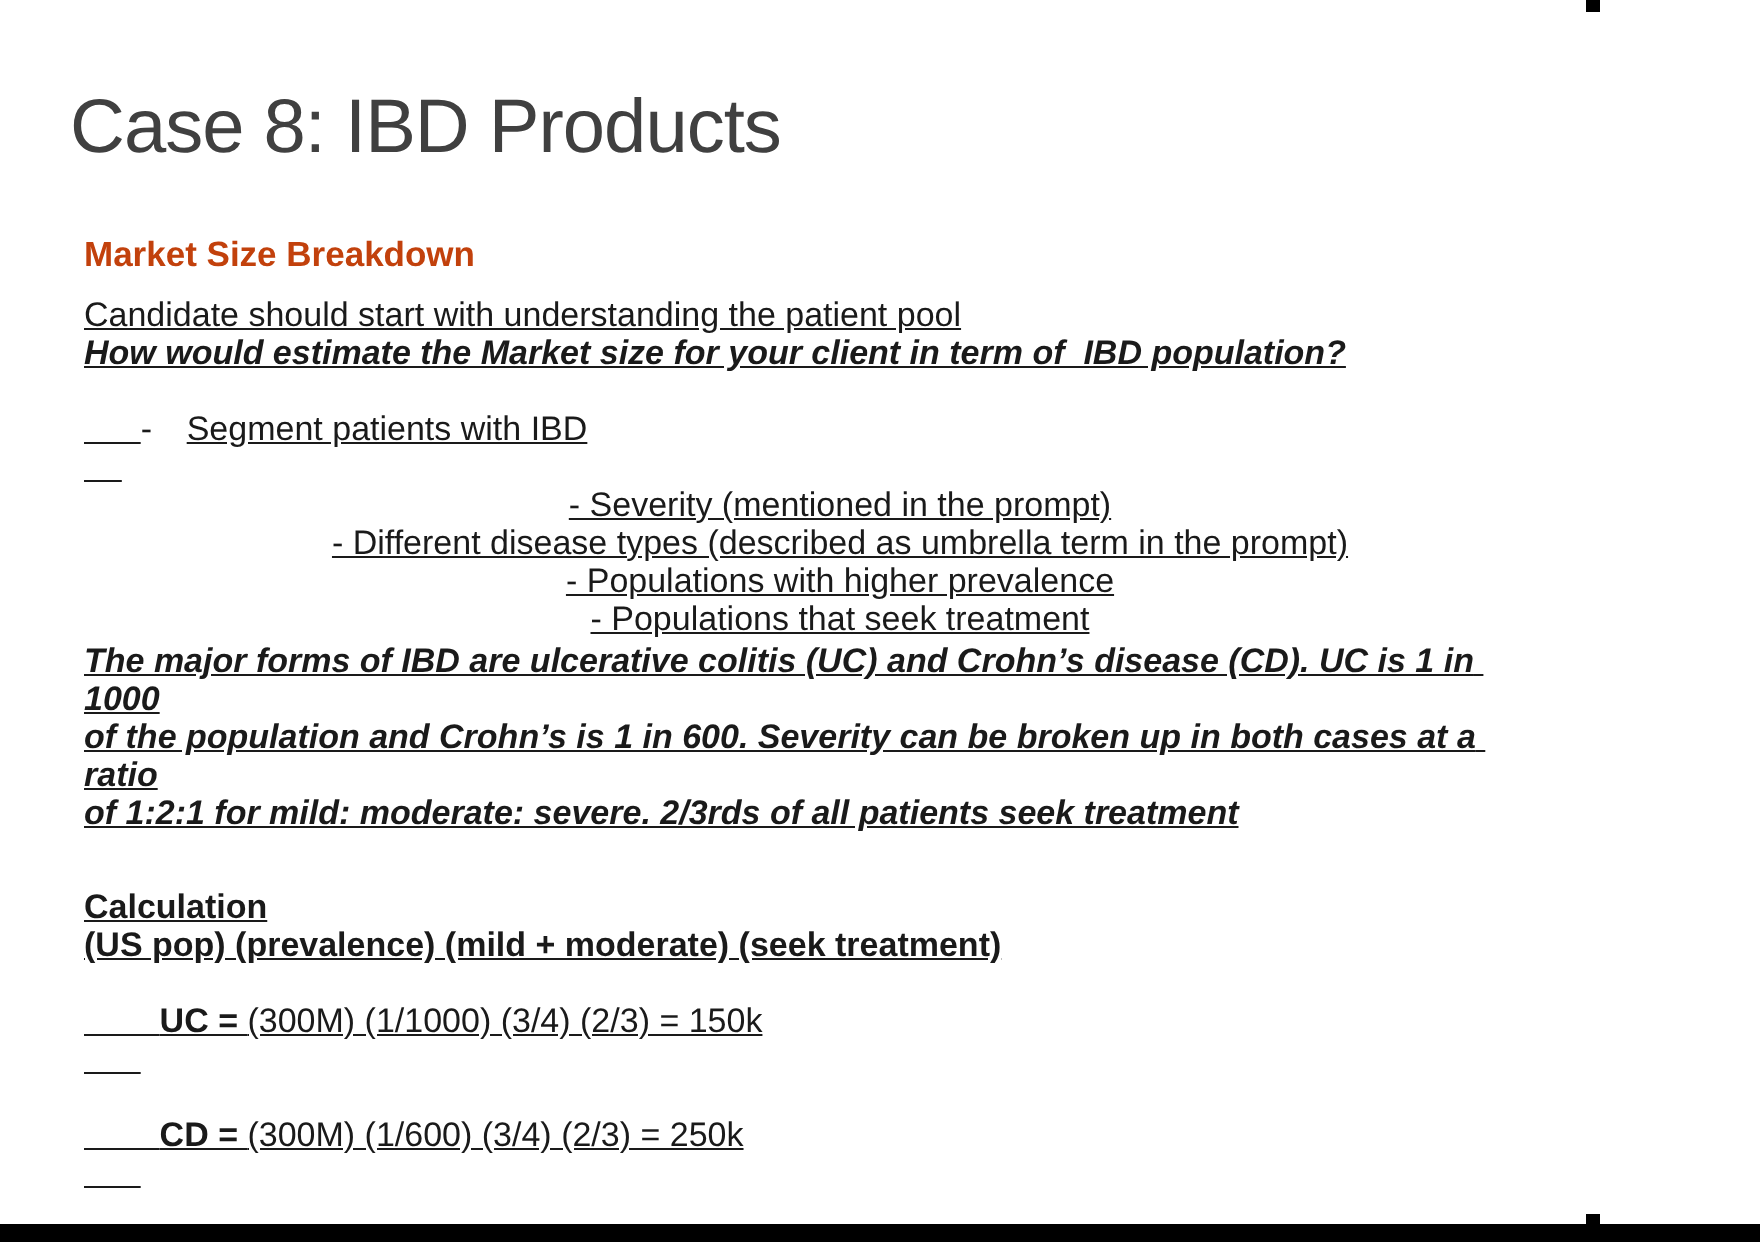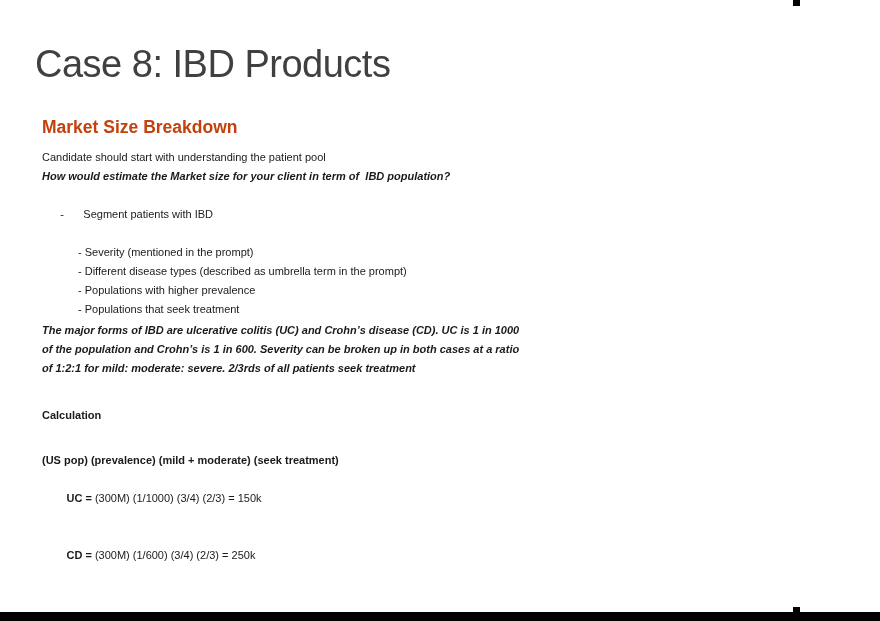--- a/index.html
+++ b/index.html
@@ -58,38 +58,39 @@
     color: #1a1a1a;
   }
   .section-heading {
     font-size: 17.5px;
     font-weight: bold;
     line-height: 20px;
     margin: 0 0 11px 0;
     color: #c2410c;
   }
   .line {
-    font-size: 11px;
+    font-size: 17px;
     line-height: 19px;
     white-space: pre-wrap;
+    text-decoration: underline;
   }
   .bi {
     font-weight: bold;
     font-style: italic;
   }
   .b {
     font-weight: bold;
-    margin-top: 26px;
   }
   .bullet-row .dash {
     display: inline-block;
     width: 23px;
   }
   .sub {
     padding-left: 36px;
+    text-align: center;
   }
   .para {
     margin-top: 2px;
   }
   .calc {
     margin-top: 28px;
   }
   .total {
     margin-top: 20px;
     font-weight: bold;

